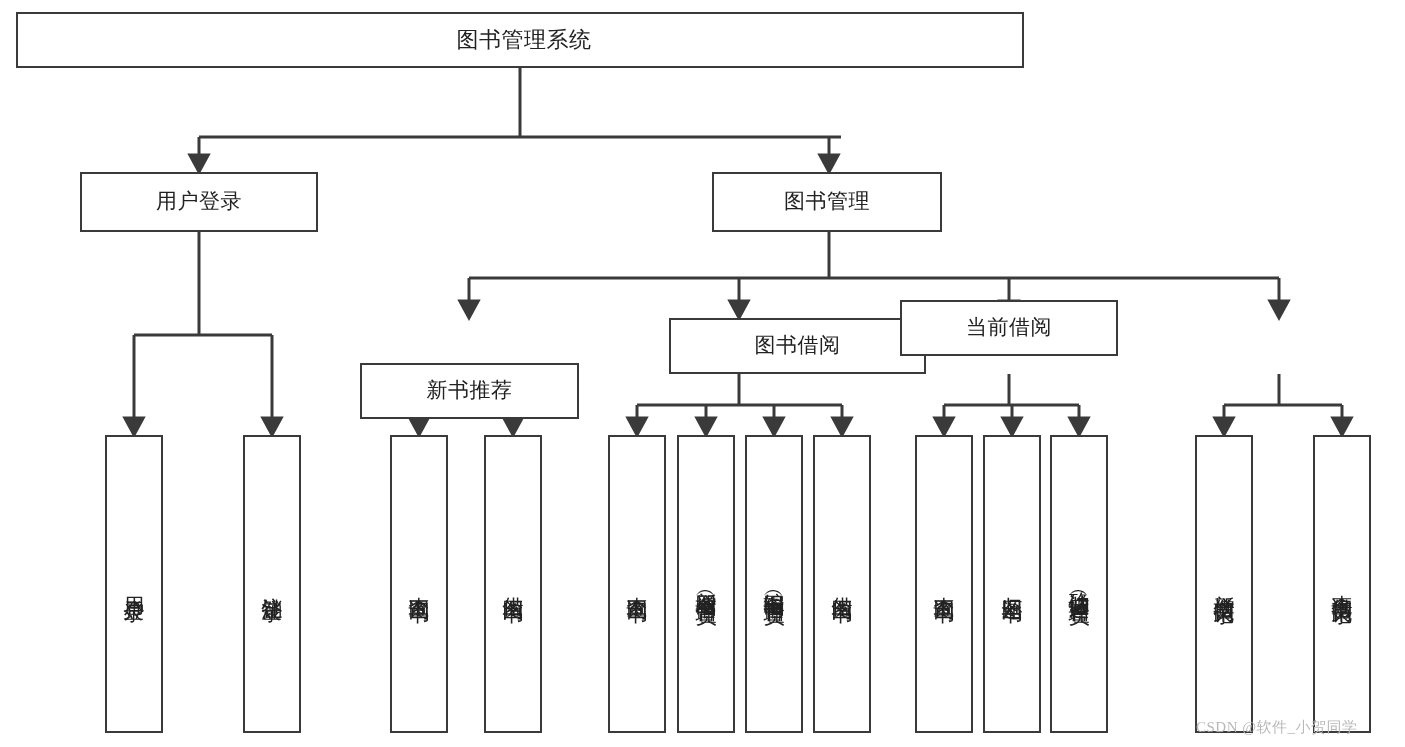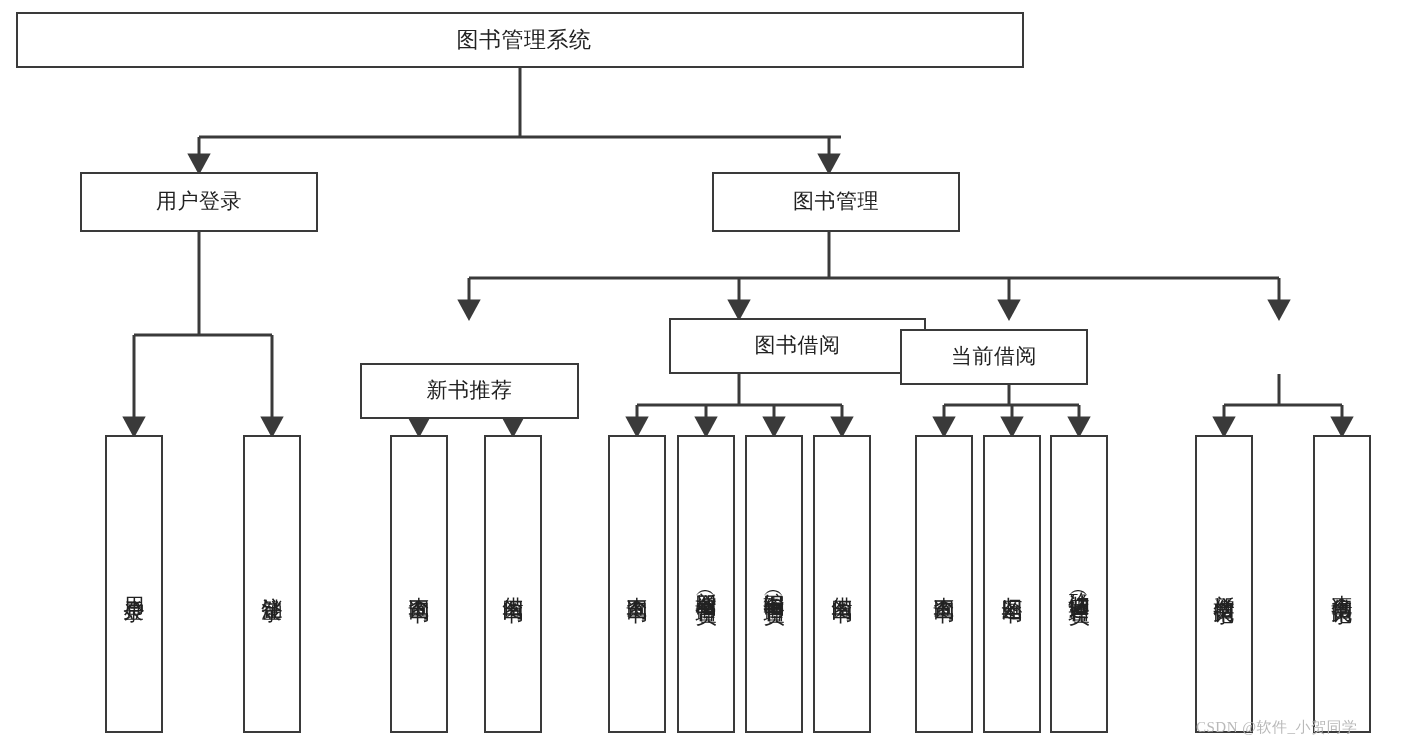--- a/index.html
+++ b/index.html
@@ -124,31 +124,31 @@
     </g>
   </svg>
 
   <div class="node h root" style="left:16px; top:12px; width:1008px; height:56px;padding-left:8px;">
     <span>图书管理系统</span>
   </div>
 
   <div class="node h" style="left:80px; top:172px; width:238px; height:60px;">
     <span>用户登录</span>
   </div>
-  <div class="node h" style="left:712px; top:172px; width:248px; height:60px;">
+  <div class="node h" style="left:712px; top:172px; width:230px; height:60px;">
     <span>图书管理</span>
   </div>
 
   <div class="node h" style="left:360px; top:318px; width:219px; height:56px;margin-top:45px;">
     <span>新书推荐</span>
   </div>
   <div class="node h" style="left:633px; top:318px; width:257px; height:56px;margin-left:36px;">
     <span>图书借阅</span>
   </div>
-  <div class="node h" style="left:900px; top:329px; width:188px; height:56px;text-align:center;">
+  <div class="node h" style="left:900px; top:300px; width:218px; height:56px;text-align:center;">
     <span>当前借阅</span>
   </div>
 
   <div class="node v" style="left:105px; top:435px; width:58px; height:298px;">
     <span class="vtext">用户登录</span>
   </div>
   <div class="node v" style="left:243px; top:435px; width:58px; height:298px;">
     <span class="vtext">注销登录</span>
   </div>
   <div class="node v" style="left:390px; top:435px; width:58px; height:298px;">

